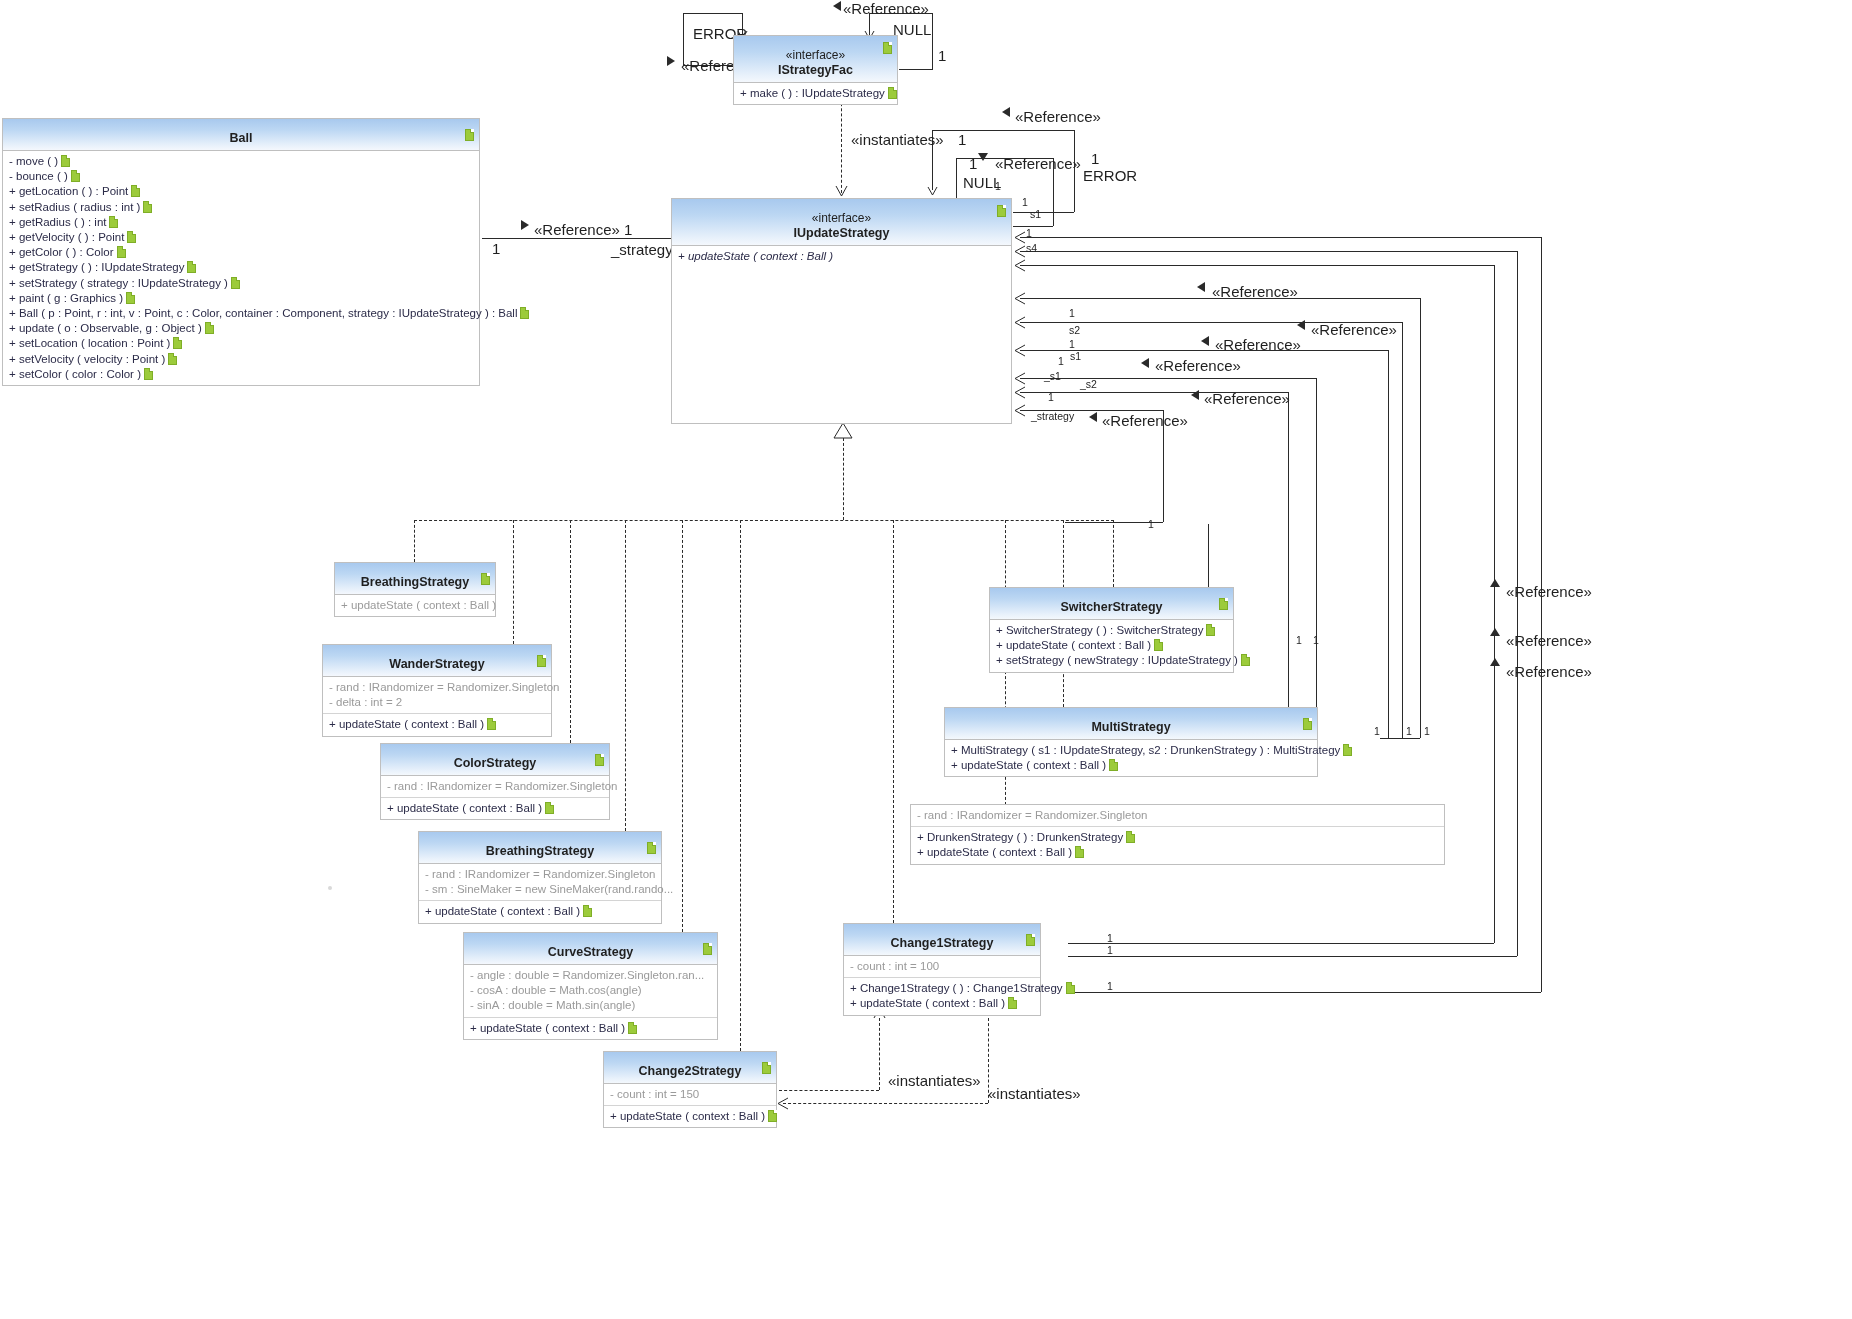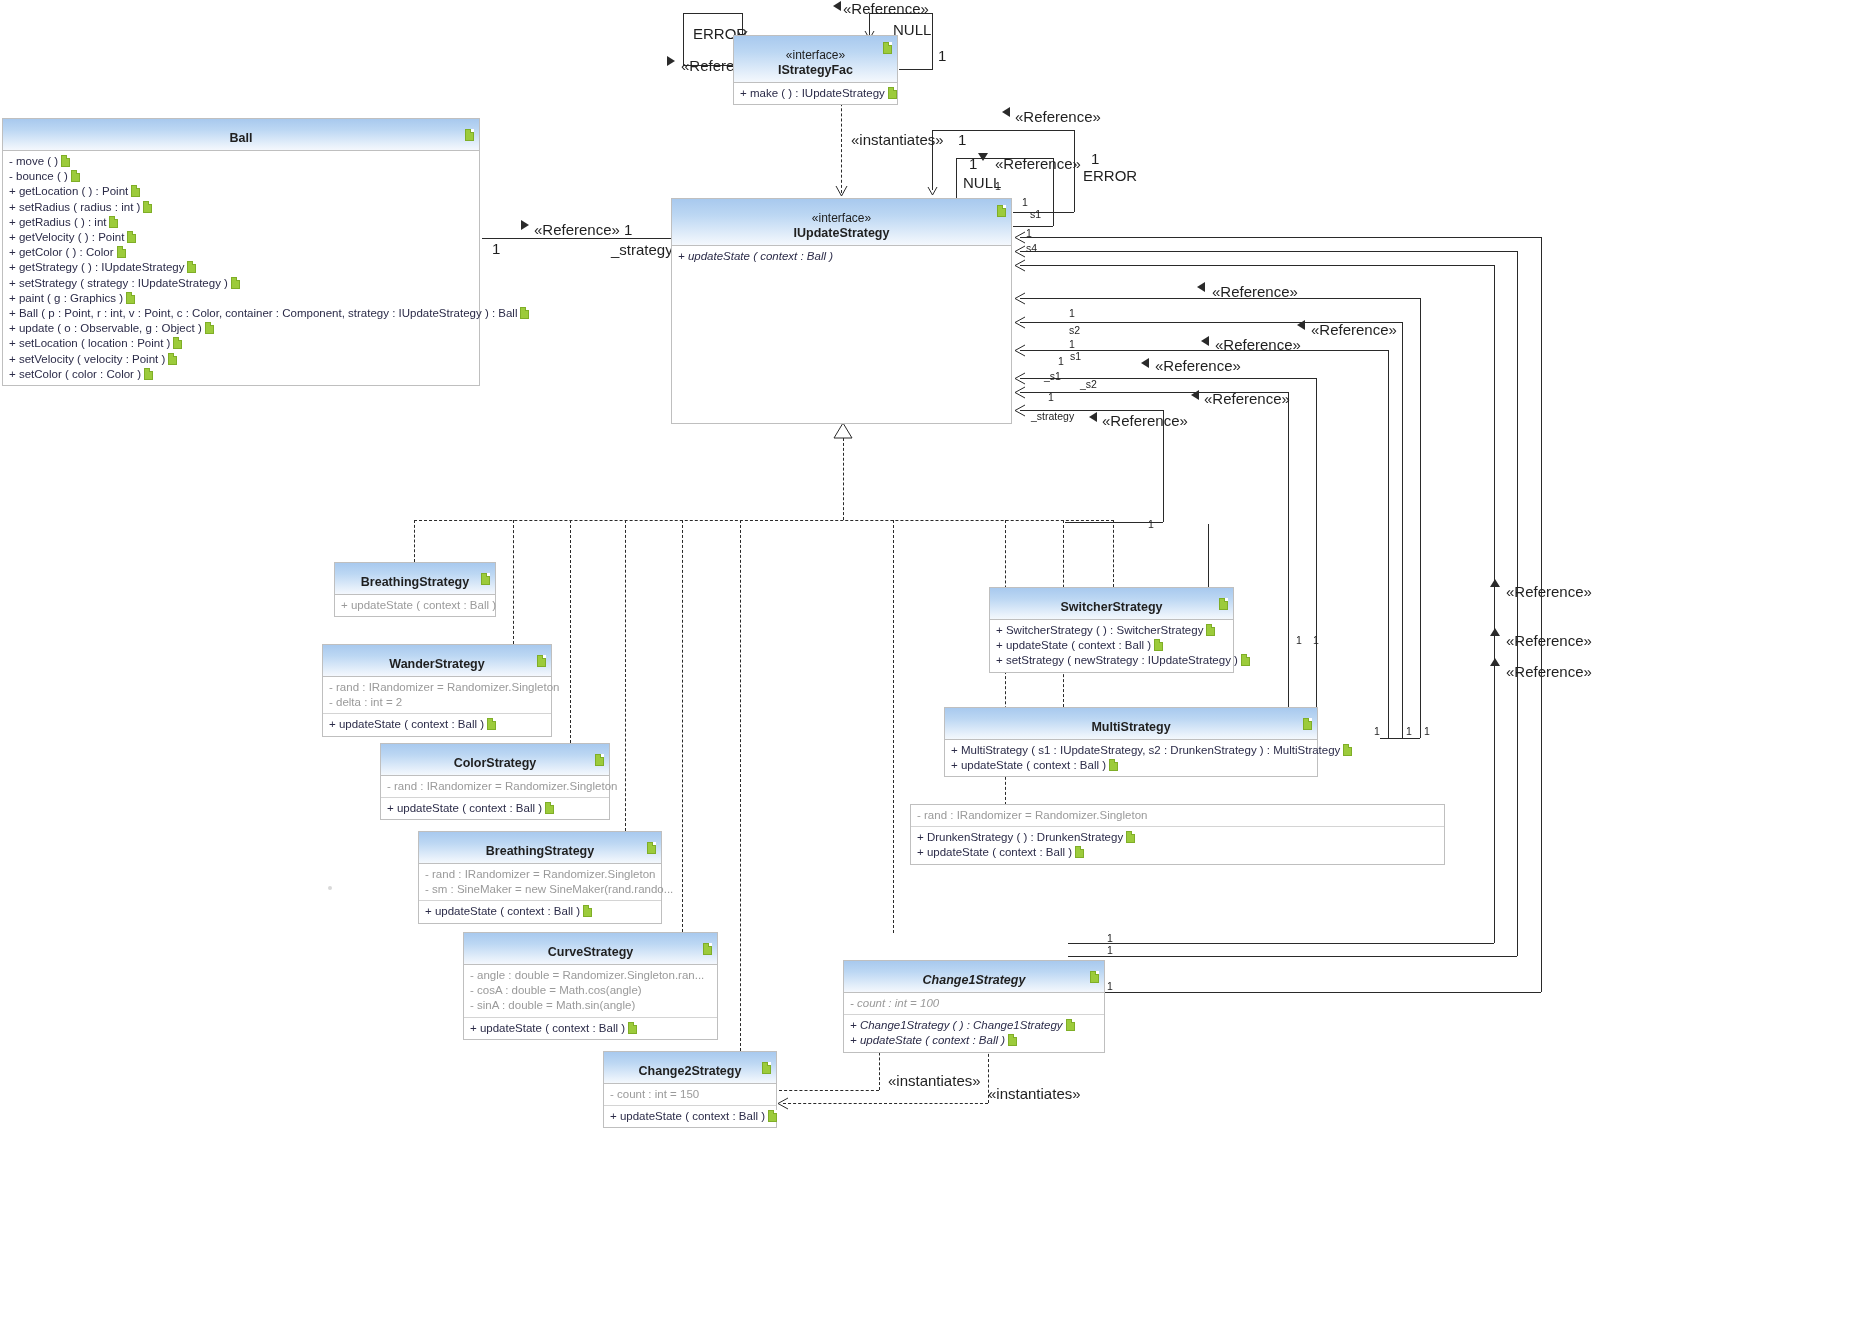--- a/index.html
+++ b/index.html
@@ -496,21 +496,21 @@
       <span class="pgicon hdr-icon"></span>
     </div>
     <div class="uml-section">
       <div class="uml-attr">- count : int = 150</div>
     </div>
     <div class="uml-section">
       <div class="uml-op"><span>+ updateState ( context : Ball )</span><span class="pgicon"></span></div>
     </div>
   </div>
 
-  <div class="umlbox" style="left:843px; top:960px; width:262px;font-style:italic;">
+  <div class="umlbox" style="left:843px; top:923px; width:198px;">
     <div class="uml-header">
       <span>Change1Strategy</span>
       <span class="pgicon hdr-icon"></span>
     </div>
     <div class="uml-section">
       <div class="uml-attr">- count : int = 100</div>
     </div>
     <div class="uml-section">
       <div class="uml-op"><span>+ Change1Strategy ( ) :  Change1Strategy</span><span class="pgicon"></span></div>
       <div class="uml-op"><span>+ updateState ( context : Ball )</span><span class="pgicon"></span></div>

